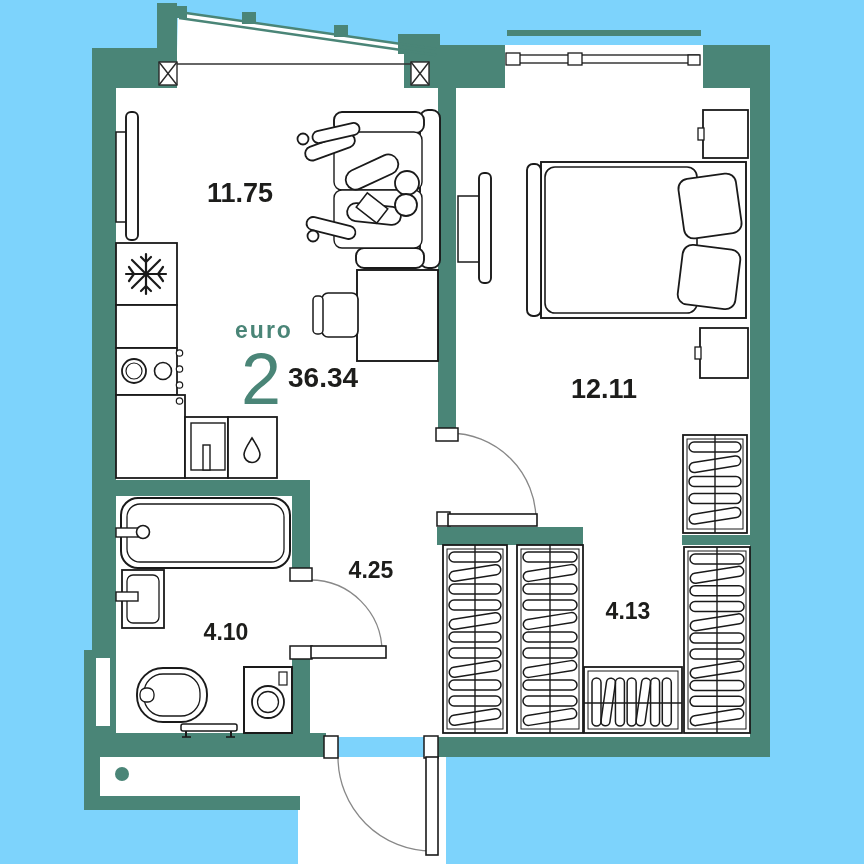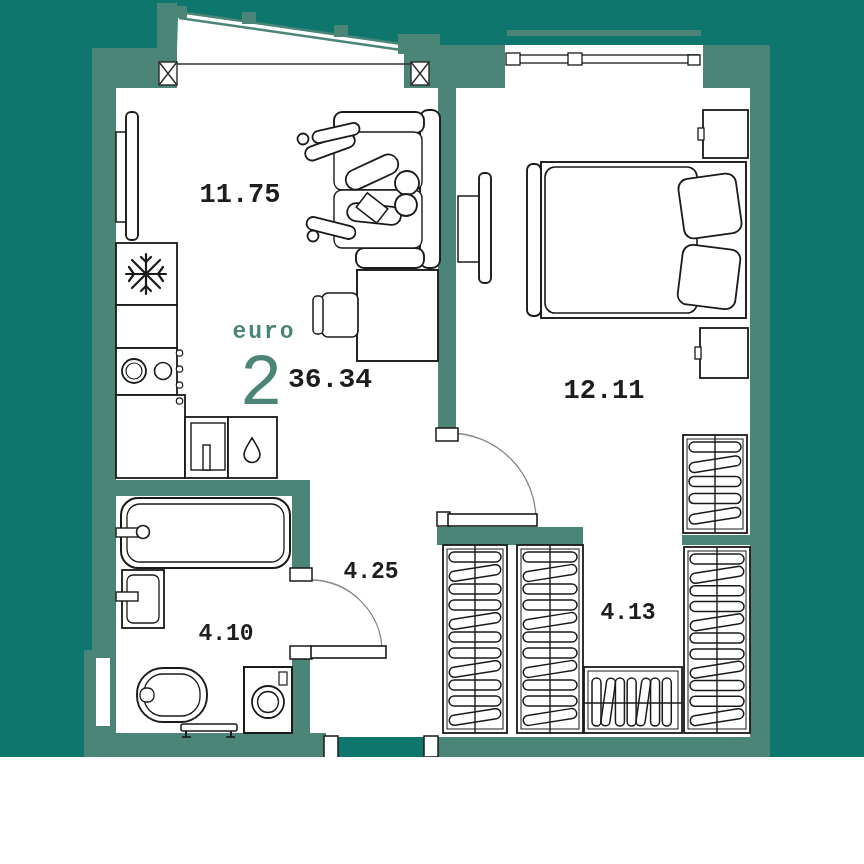--- a/index.html
+++ b/index.html
@@ -1,17 +1,17 @@
 <!DOCTYPE html>
 <html><head>
 <meta charset="utf-8">
 <style>
   html,body{margin:0;padding:0;}
-  #stage{position:relative;width:864px;height:757px;background:#0f766e;overflow:hidden;
-         font-family:Liberation Mono, monospace;}
+  #stage{position:relative;width:864px;height:864px;background:#7dd3fc;overflow:hidden;
+         font-family:Liberation Sans, sans-serif;}
   svg{position:absolute;left:0;top:0;}
   .room-label{font-weight:bold;fill:#1d1d1b;}
   .lbl-big{font-size:27px;}
   .lbl-small{font-size:23px;}
   .euro-word{font-size:23px;font-weight:600;fill:#4a8577;letter-spacing:2px;}
   .euro-num{font-size:72px;font-weight:400;fill:#4a8577;}
   .total-area{font-size:28px;font-weight:bold;fill:#1d1d1b;}
 </style>
 </head>
 <body>

